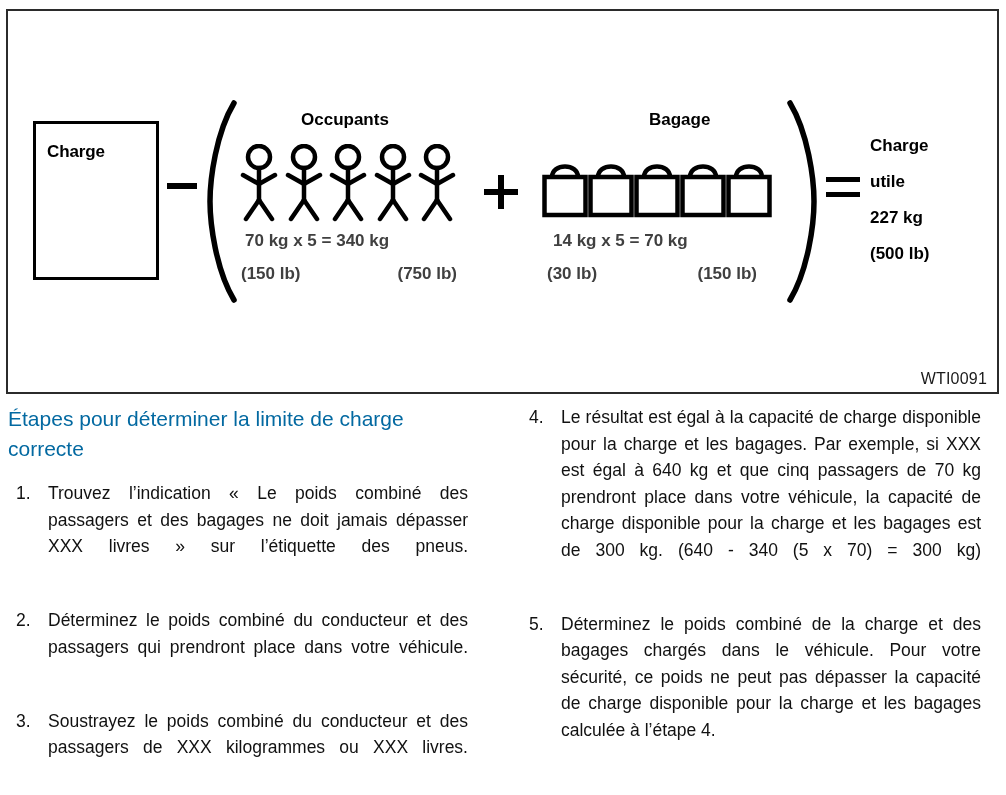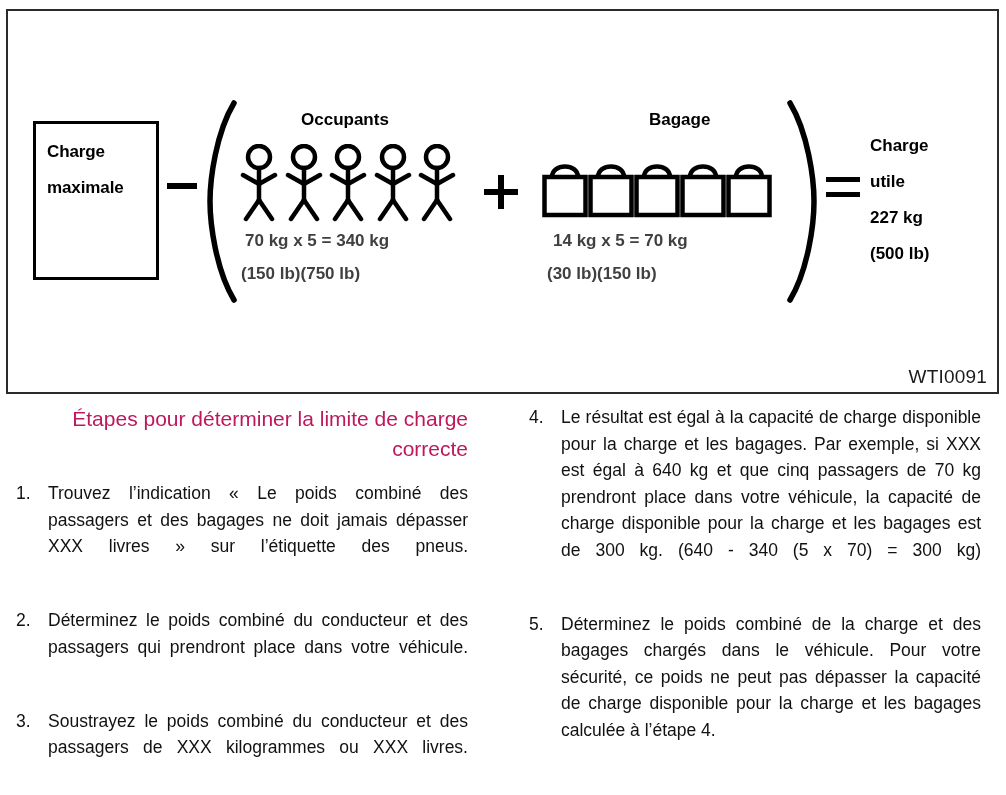--- a/index.html
+++ b/index.html
@@ -132,20 +132,21 @@
   .formula {
     position: absolute;
     font-size: 17px;
     font-weight: bold;
     color: #404040;
     white-space: nowrap;
   }
   .formula.sub {
     display: flex;
     width: 228px;
+    justify-content: space-between;
   }
   #occ-formula  { left: 237px; top: 220px; }
   #occ-sub      { left: 233px; top: 253px; width: 216px; }
   #bag-formula  { left: 545px; top: 220px; }
   #bag-sub      { left: 539px; top: 253px; width: 210px; }
 
   
   #payload-block {
     position: absolute;
     left: 862px;
@@ -157,21 +158,21 @@
     line-height: 36px;
     white-space: nowrap;
     color: #000;
   }
 
   
   #figure-code {
     position: absolute;
     right: 10px;
     bottom: 4px;
-    font-size: 19px;
+    font-size: 16px;
     color: #1a1a1a;
     letter-spacing: 0.2px;
   }
 
   
   #text-area {
     position: absolute;
     left: 0;
     top: 404px;
     width: 1006px;
@@ -181,24 +182,23 @@
     position: absolute;
     top: 0;
     width: 460px;
   }
   #column-left  { left: 8px; }
   #column-right { left: 521px; }
 
   #steps-heading {
     font-size: 21px;
     line-height: 30px;
-    color: #be185d;
+    color: #0369a1;
     margin: 0 0 16px 0;
     font-weight: normal;
-    text-align: right;
   }
 
   ol.steps {
     list-style: none;
     margin: 0;
     padding: 0;
   }
   ol.steps li {
     position: relative;
     padding-left: 40px;
@@ -232,21 +232,20 @@
   ol.steps li.full-justify .body::after { display: none; }
 </style>
 </head>
 <body>
 
 <div id="figure-panel">
   <div id="figure-stage">
 
     <div id="max-load-box">
       <div class="ln">Charge</div>
-      <div class="ln">maximale</div>
     </div>
 
     <div class="op" id="minus-sign"></div>
 
     <div class="bigparen" id="paren-open">
       <svg viewBox="0 0 34 205" xmlns="http://www.w3.org/2000/svg">
         <path d="M30 4 C12 34, 6 80, 6 102.5 C6 125, 12 171, 30 201" fill="none" stroke="#000" stroke-width="5.5" stroke-linecap="round"></path>
       </svg>
     </div>
 

